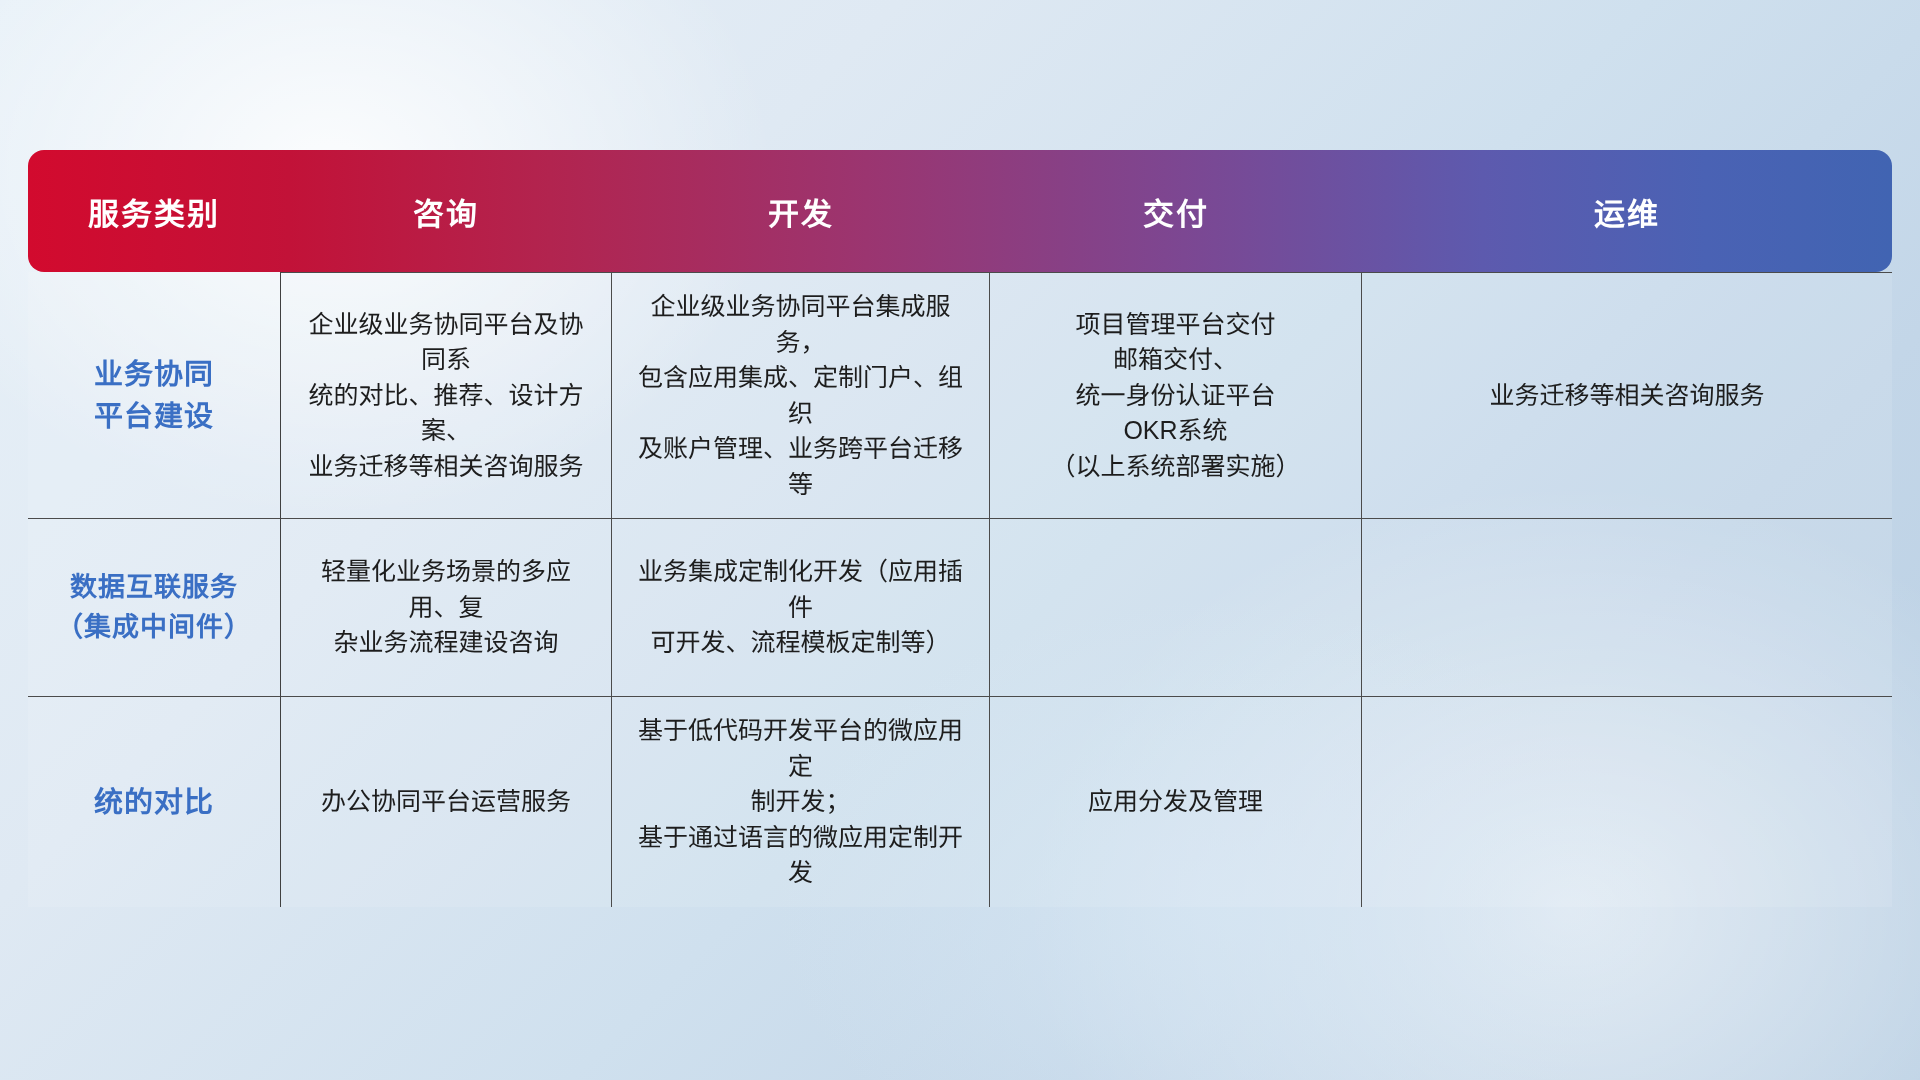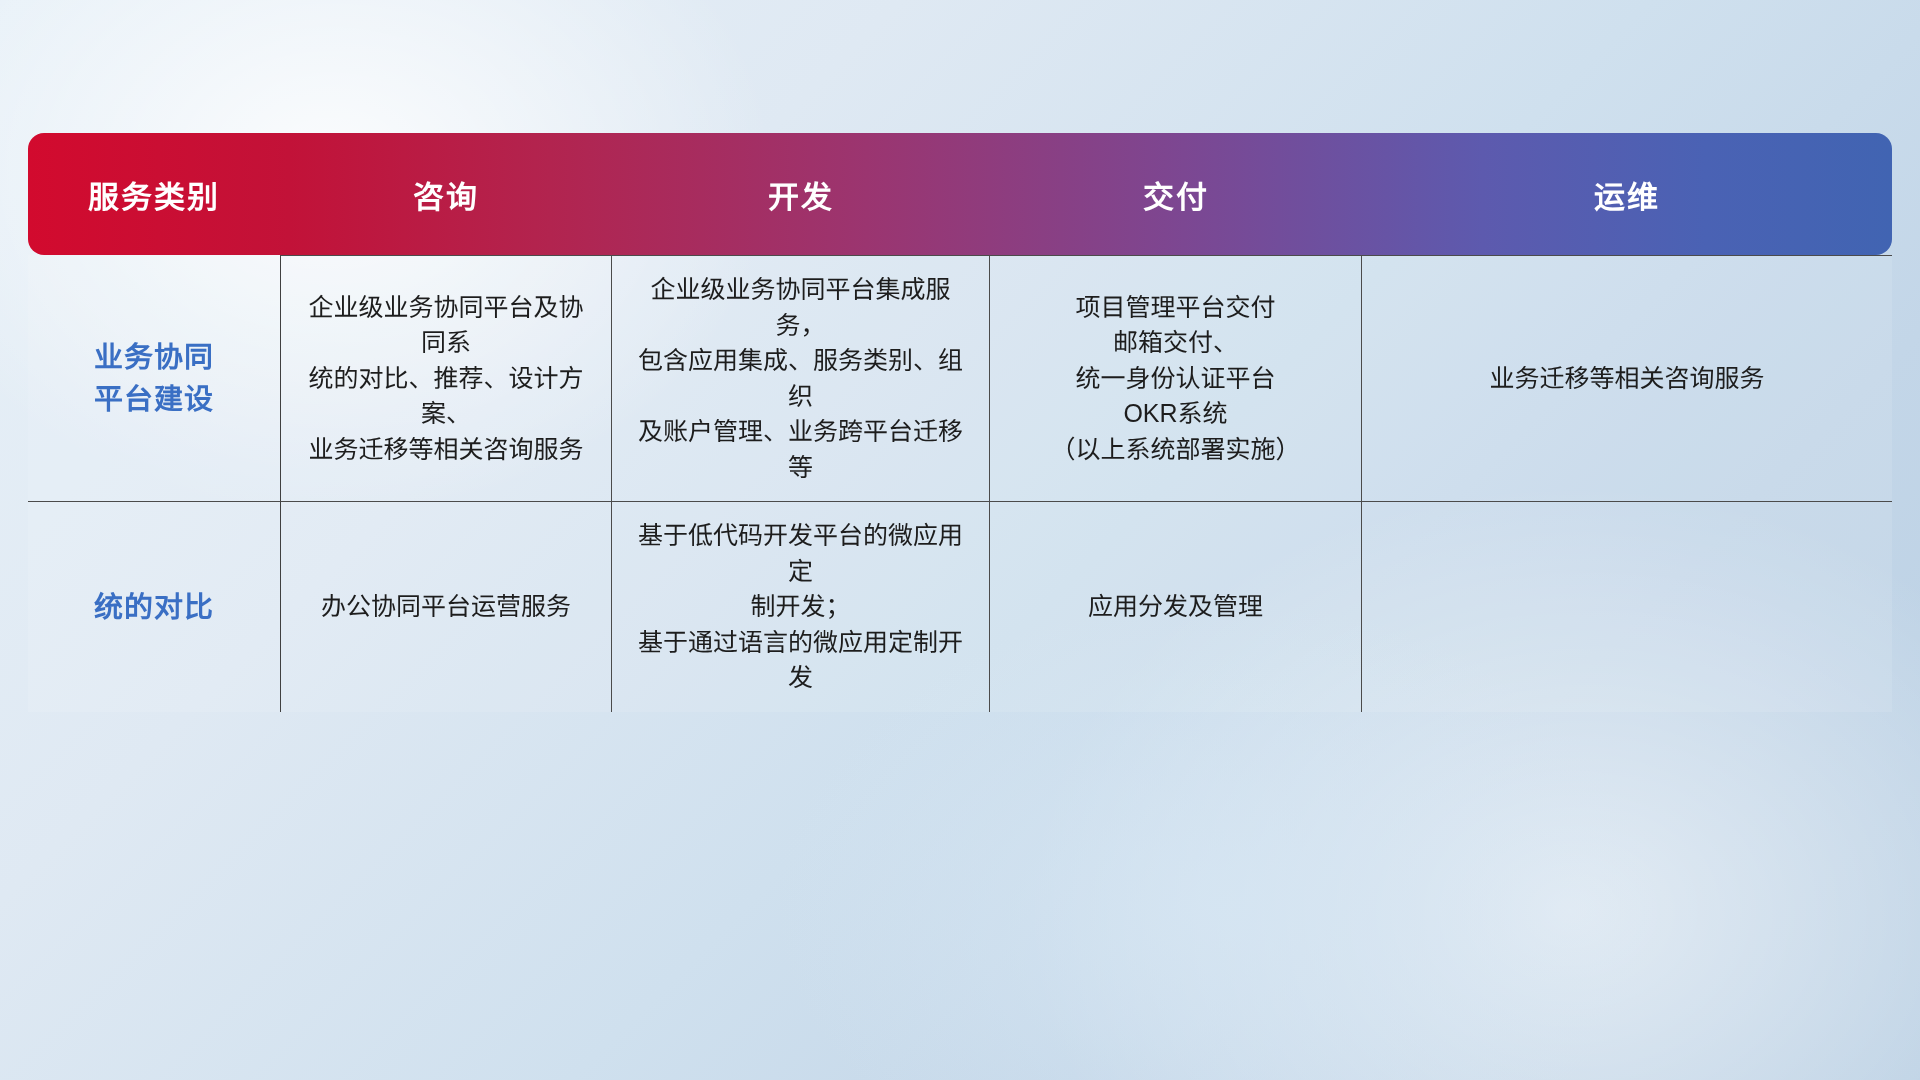--- a/index.html
+++ b/index.html
@@ -39,21 +39,21 @@
     top: 55%;
     width: 900px;
     height: 620px;
     background: radial-gradient(ellipse at center, rgba(214,230,243,0.8) 0%, rgba(214,230,243,0) 70%);
     pointer-events: none;
   }
 
   .table-wrap {
     position: absolute;
     left: 28px;
-    top: 133px;
+    top: 150px;
     width: 1864px;
     height: 820px;
   }
 
   table.svc-table {
     width: 1864px;
     border-collapse: separate;
     border-spacing: 0;
     table-layout: fixed;
   }
@@ -195,28 +195,38 @@
       </tr>
     </thead>
     <tbody>
       <tr class="row-h1">
         <td class="cat-cell cell-multiline">业务协同
 平台建设</td>
         <td class="consult-cell cell-multiline">企业级业务协同平台及协同系
 统的对比、推荐、设计方案、
 业务迁移等相关咨询服务</td>
         <td class="cell-multiline">企业级业务协同平台集成服务，
-包含应用集成、服务类别、组织
+包含应用集成、定制门户、组织
 及账户管理、业务跨平台迁移等</td>
         <td class="cell-multiline">项目管理平台交付
 邮箱交付、
 统一身份认证平台
 OKR系统
 （以上系统部署实施）</td>
         <td class="cell-multiline">业务迁移等相关咨询服务</td>
+      </tr>
+      <tr class="row-h2">
+        <td class="cat-cell narrowtext cell-multiline">数据互联服务
+（集成中间件）</td>
+        <td class="consult-cell cell-multiline">轻量化业务场景的多应用、复
+杂业务流程建设咨询</td>
+        <td class="cell-multiline">业务集成定制化开发（应用插件
+可开发、流程模板定制等）</td>
+        <td class="cell-multiline"></td>
+        <td class="cell-multiline"></td>
       </tr>
       <tr class="row-h3">
         <td class="cat-cell cell-multiline">统的对比</td>
         <td class="consult-cell cell-multiline">办公协同平台运营服务</td>
         <td class="cell-multiline">基于低代码开发平台的微应用定
 制开发；
 基于通过语言的微应用定制开发</td>
         <td class="cell-multiline">应用分发及管理</td>
         <td class="cell-multiline"></td>
       </tr>

